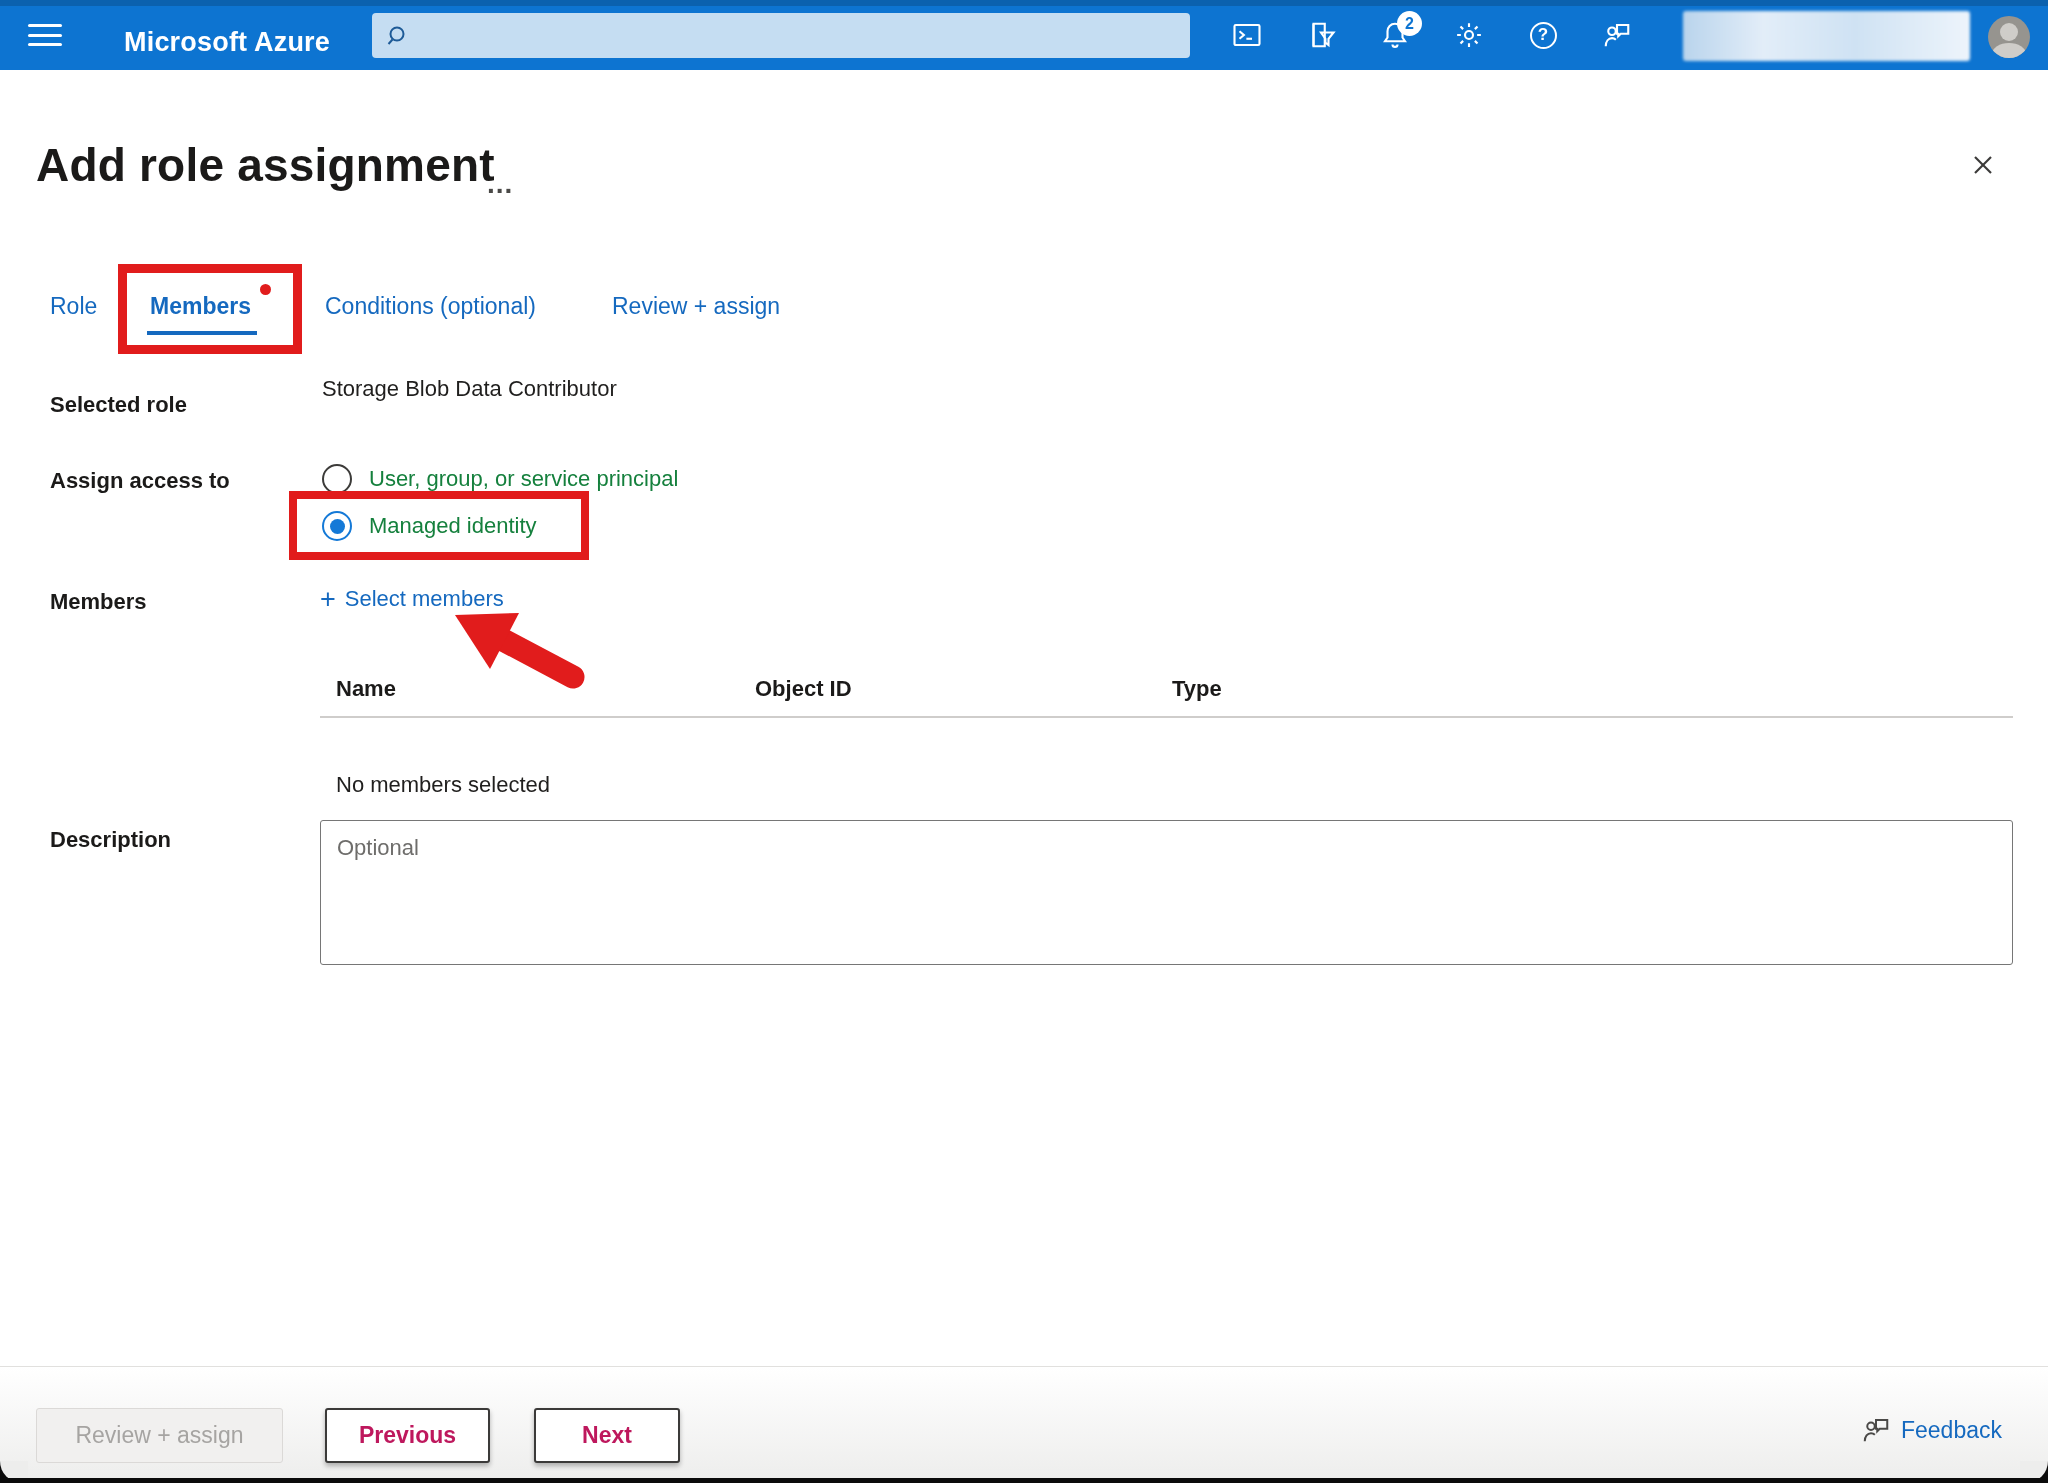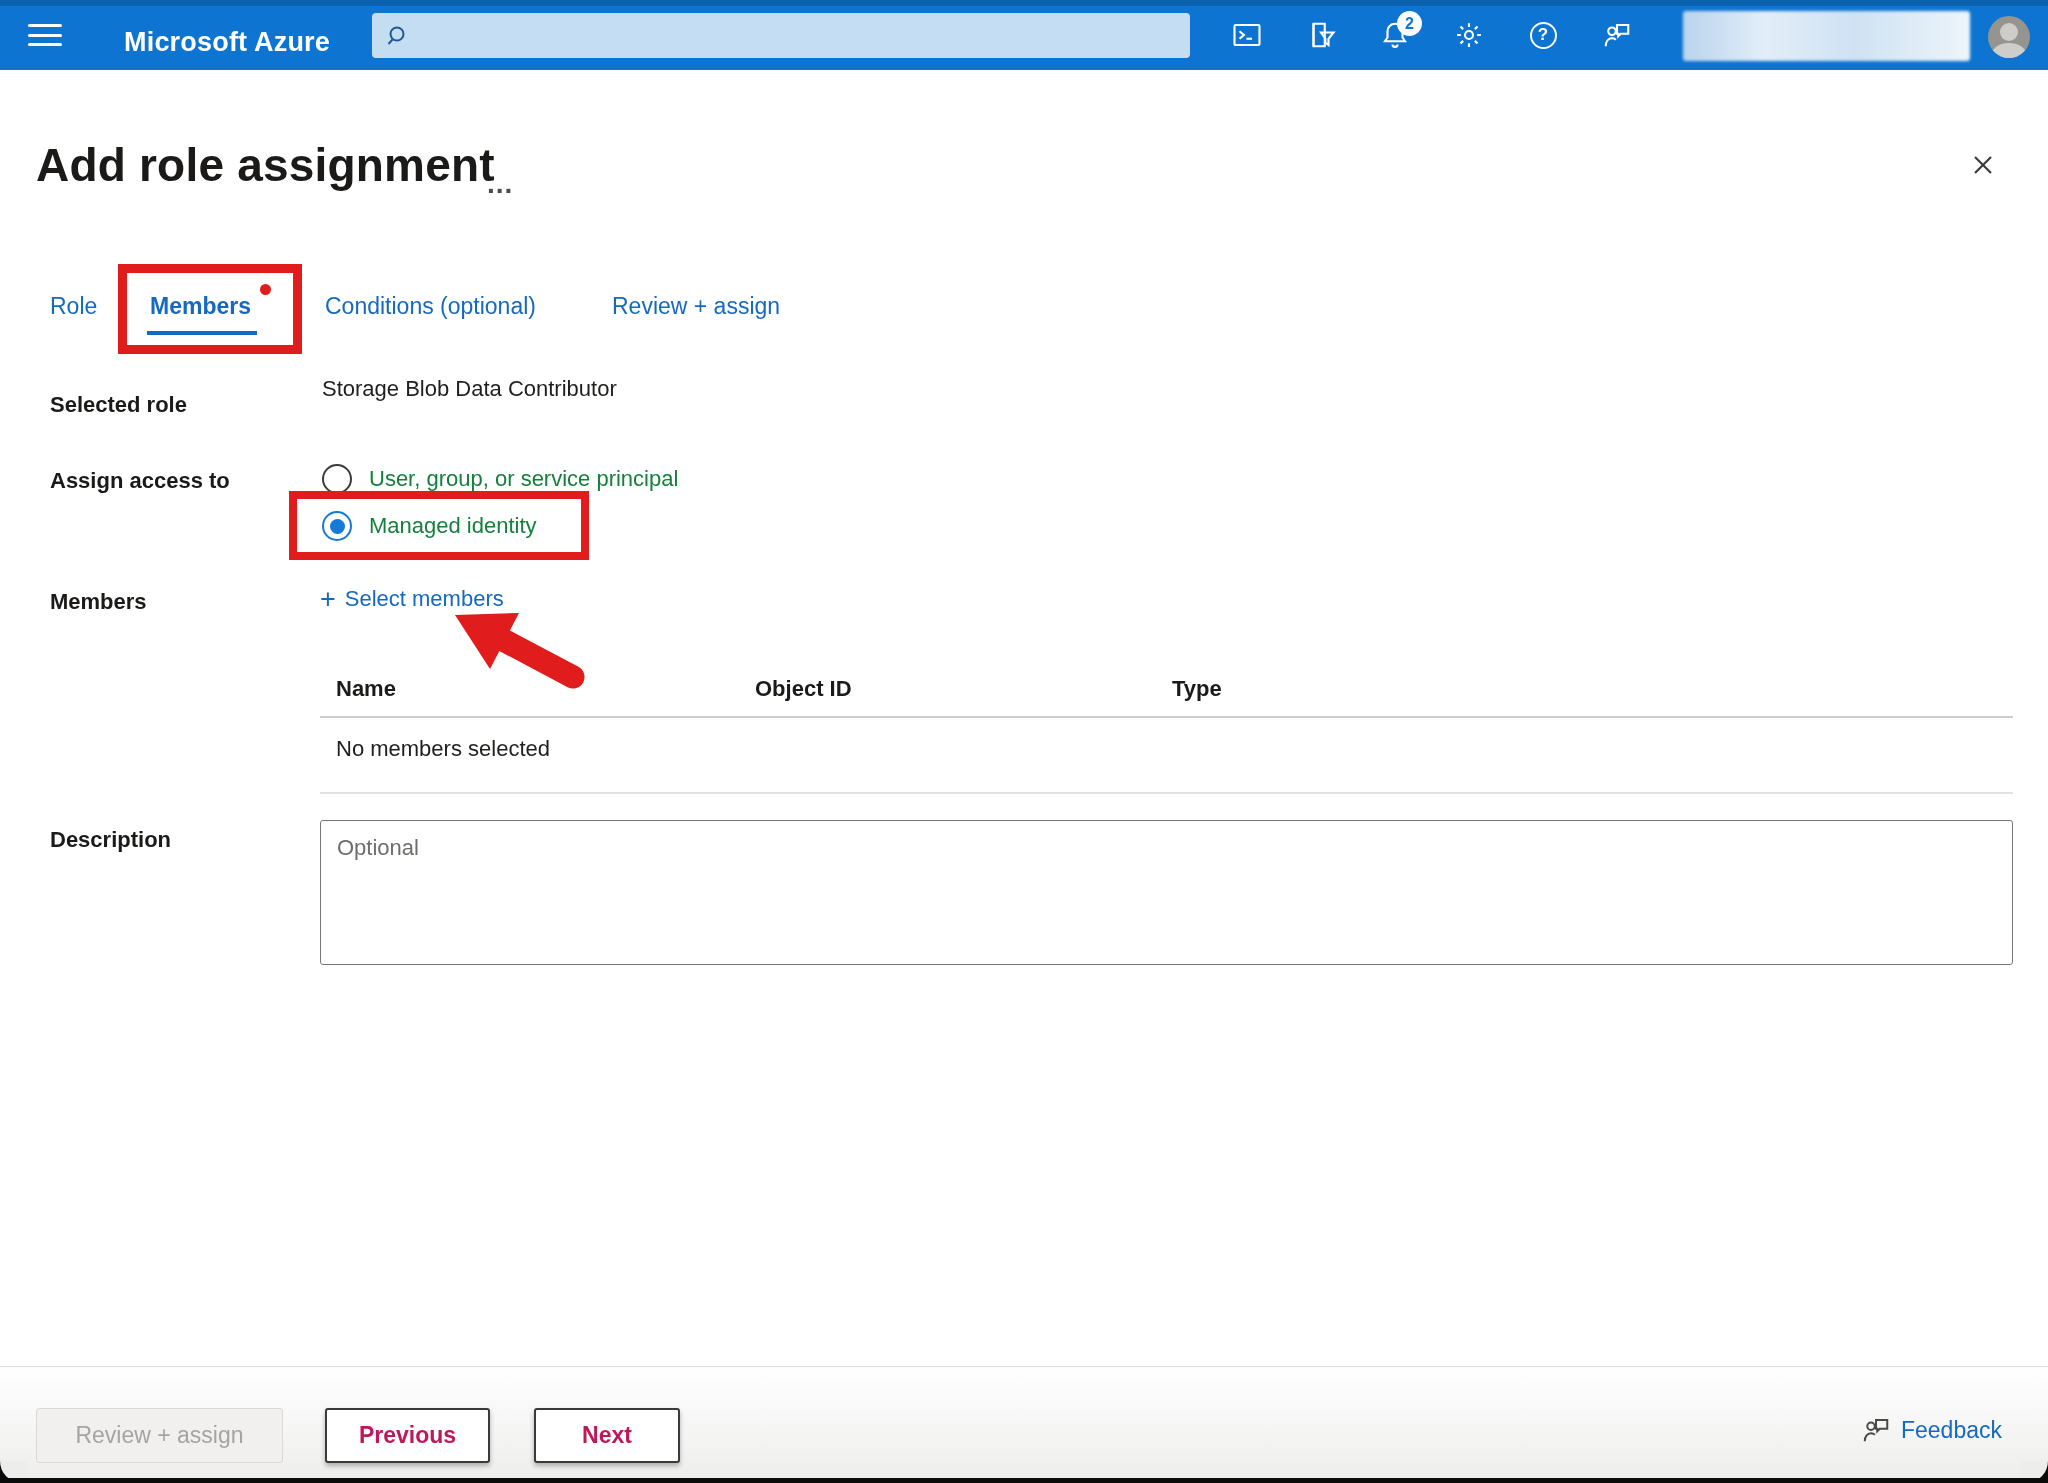--- a/index.html
+++ b/index.html
@@ -59,21 +59,21 @@
   .radio-circ.checked::after { content:""; position:absolute; left:50%; top:50%; width:15px; height:15px; margin:-7.5px 0 0 -7.5px; border-radius:50%; background:#1479d7; }
   .radio-row .rlabel { font-size:22px; color:#15803d; }
   .select-members { position:absolute; left:320px; top:586px; display:flex; align-items:center; gap:9px; color:#1569bf; font-size:22px; cursor:pointer; }
   .select-members .plus { font-size:27px; font-weight:300; line-height:22px; }
 
   .members-table { position:absolute; left:320px; top:668px; width:1693px; }
   .mt-head { position:relative; height:48px; }
   .mt-col { position:absolute; top:8px; font-size:22px; font-weight:bold; color:#1b1a19; }
   .mt-col.c0 { left:16px; } .mt-col.c1 { left:435px; } .mt-col.c2 { left:852px; }
   .mt-line1 { height:2px; background:#cfcdcb; }
-  .mt-empty { padding:18px 0 0 16px; font-size:22px; color:#201f1e; height:74px; }
+  .mt-empty { padding:18px 0 0 16px; font-size:22px; color:#201f1e; height:74px;margin-top:36px; }
   .mt-line2 { height:1.5px; background:#e3e1df; }
 
   .desc-area { position:absolute; left:320px; top:820px; width:1693px; height:145px; border:1.5px solid #68676
 5; border-radius:3px; background:#fff; resize:none; font-family:inherit; font-size:22px; color:#201f1e; padding:14px 16px; outline:none; }
   .desc-area::placeholder { color:#6e6d6b; opacity:1; }
 
   
   .footer { position:absolute; left:0; top:1366px; width:2048px; height:117px; border-top:1.5px solid #e1e0de; background:linear-gradient(180deg,#ffffff,#ededec); }
   .btn { position:absolute; top:41px; height:55px; border-radius:3px; font-family:inherit; font-size:23px; display:flex; align-items:center; justify-content:center; cursor:pointer; }
   .btn.disabled { left:36px; width:247px; background:#f1f0ef; border:1.5px solid #dbd9d7; color:#a6a4a2; }

